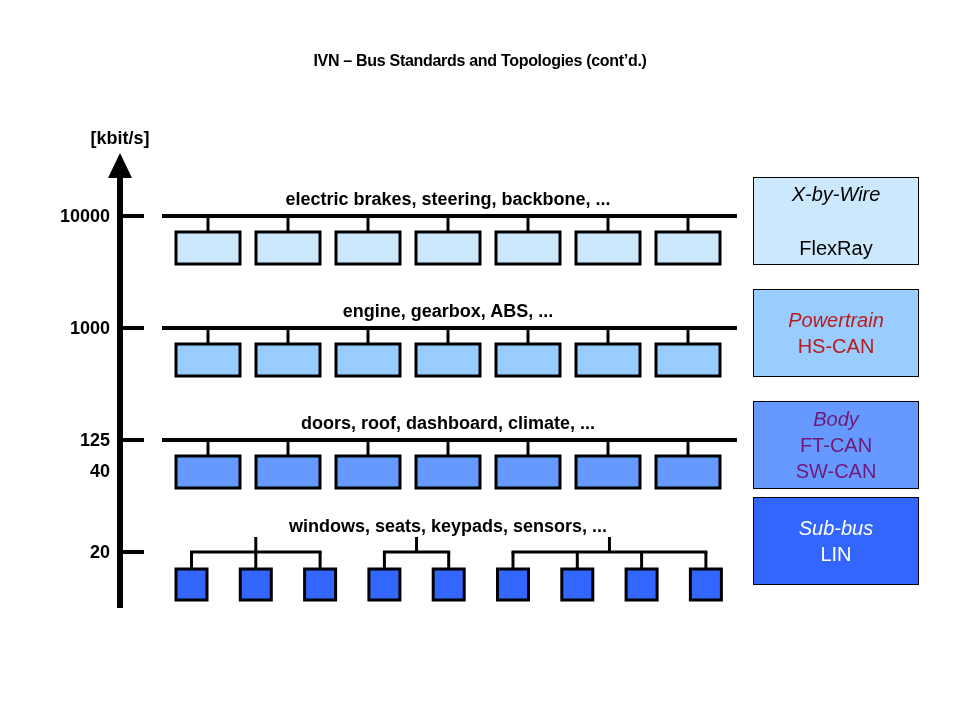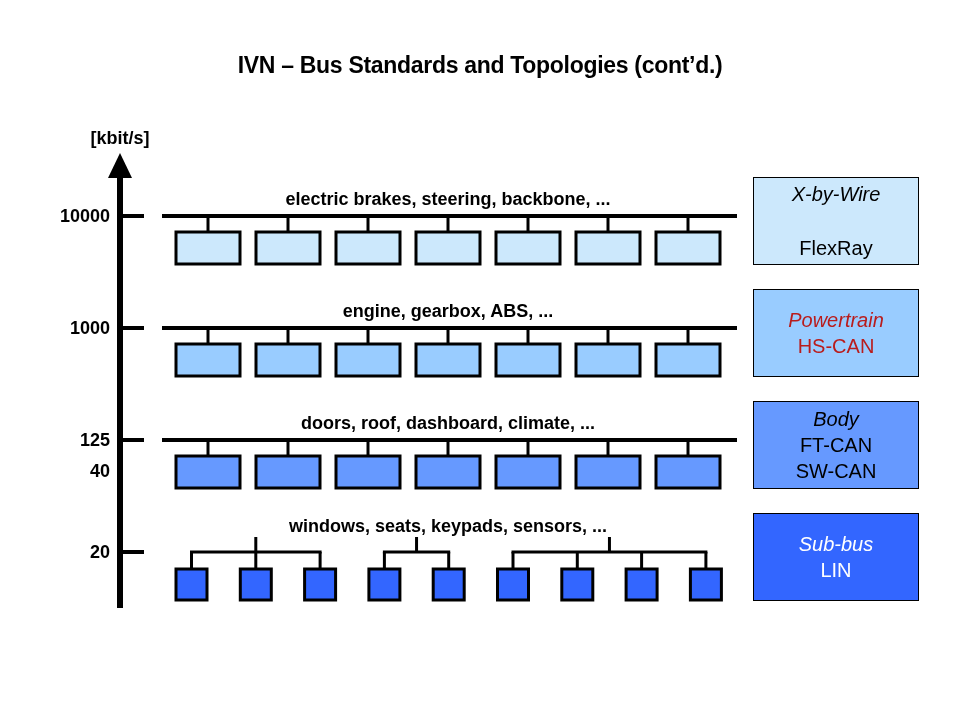--- a/index.html
+++ b/index.html
@@ -1,19 +1,19 @@
 <!DOCTYPE html>
 <html><head>
   <meta charset="utf-8">
   <style>
     html, body { margin: 0; padding: 0; background: #ffffff; }
     body { width: 960px; height: 720px; position: relative; overflow: hidden;
            font-family: "Liberation Sans", sans-serif; color: #000; }
     #title { position: absolute; left: 0; top: 52px; width: 960px; text-align: center;
-             font-weight: bold; font-size: 23px; letter-spacing: -0.3px; }
+             font-weight: bold; font-size: 16px; letter-spacing: -0.3px; }
     svg#diagram { position: absolute; left: 0; top: 0; }
     .lbl { font-family: "Liberation Sans", sans-serif; font-weight: bold; font-size: 18px; fill: #000; }
     .tick-lbl { font-family: "Liberation Sans", sans-serif; font-weight: bold; font-size: 18px; fill: #000; }
     .unit { font-family: "Liberation Sans", sans-serif; font-weight: bold; font-size: 18px; fill: #000; }
     .catbox { position: absolute; left: 753px; width: 166px; border: 1.5px solid #000;
               box-sizing: border-box; display: flex; flex-direction: column;
               align-items: center; justify-content: center; font-size: 20px; line-height: 26px; }
     .catbox .it { font-style: italic; }
     .catbox .bd { font-weight: normal; }
   </style>
@@ -120,21 +120,21 @@
 </svg>
 
 <div class="catbox" id="cat-0" style="top: 177px; height: 88px; background: rgb(204, 232, 252); color: rgb(0, 0, 0); gap: 28px;">
   <span class="it">X-by-Wire</span>
   <span class="bd">FlexRay</span>
 </div>
 <div class="catbox" id="cat-1" style="top: 289px; height: 88px; background: rgb(153, 204, 255); color: #b91c1c;">
   <span class="it">Powertrain</span>
   <span class="bd">HS-CAN</span>
 </div>
-<div class="catbox" id="cat-2" style="top: 401px; height: 88px; background: rgb(102, 153, 255); color: #000000;">
+<div class="catbox" id="cat-2" style="top: 401px; height: 88px; background: rgb(102, 153, 255); color: #701a75;">
   <span class="it">Body</span>
   <span class="bd">FT-CAN</span>
   <span class="bd">SW-CAN</span>
 </div>
-<div class="catbox" id="cat-3" style="top: 513px; height: 88px; background: rgb(51, 102, 255); color: rgb(255, 255, 255);">
+<div class="catbox" id="cat-3" style="top: 497px; height: 88px; background: rgb(51, 102, 255); color: rgb(255, 255, 255);">
   <span class="it">Sub-bus</span>
   <span class="bd">LIN</span>
 </div>
 
 </body></html>

